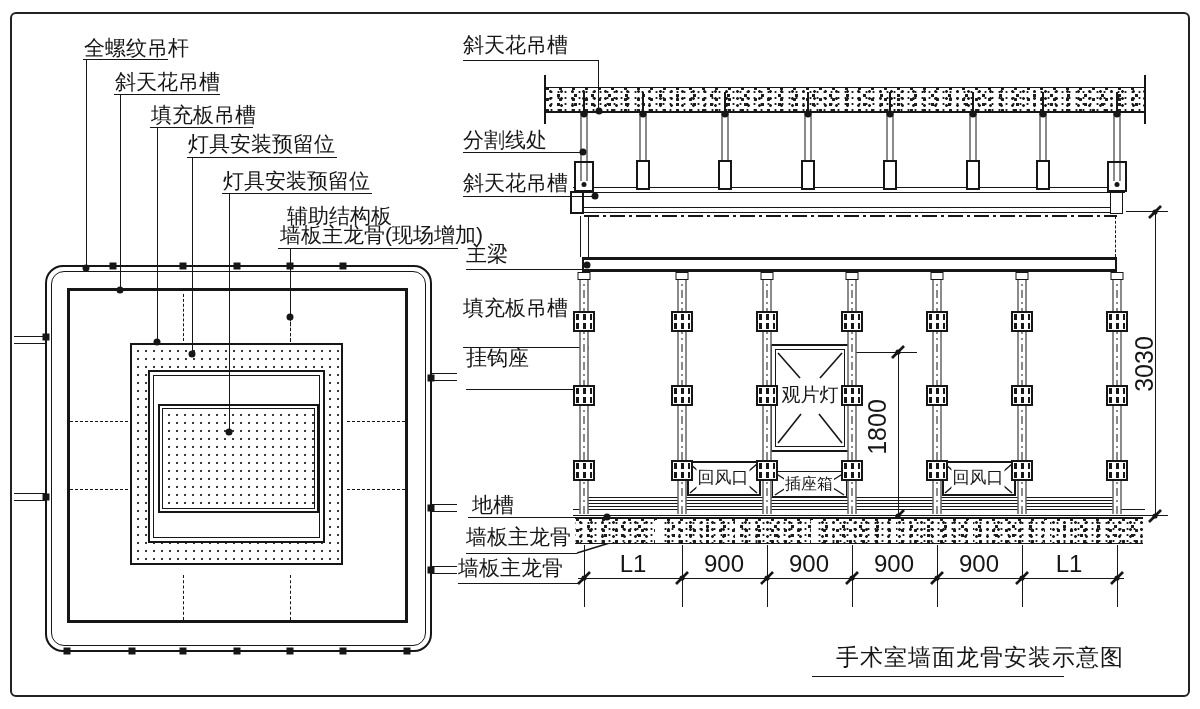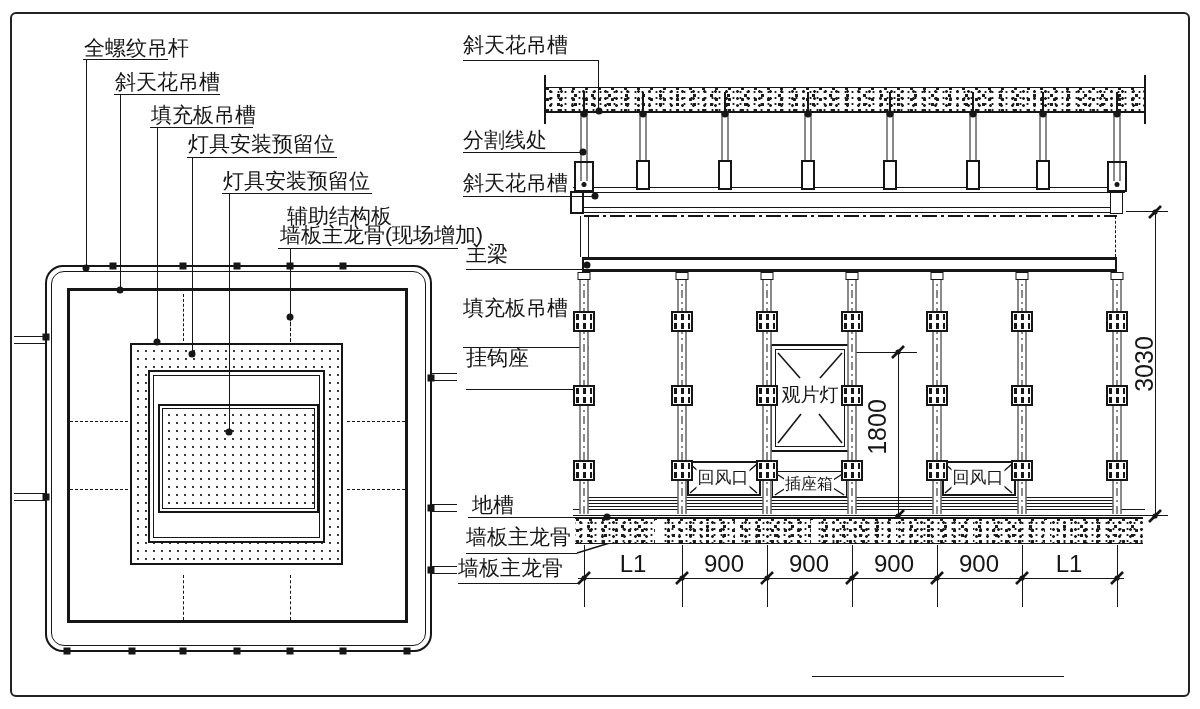--- a/index.html
+++ b/index.html
@@ -210,20 +210,21 @@
     <div class="hl" style="left:468px;top:517px;width:139px;z-index:6"></div>
     <div class="dot" style="left:607px;top:517px;z-index:6"></div>
 
     <div class="t" style="left:466px;top:525px;z-index:6;background:#fff">墙板主龙骨</div>
     <div class="hl" style="left:466px;top:553px;width:111px;z-index:6"></div>
 
     <div class="t" style="left:458px;top:556px;z-index:6;background:#fff">墙板主龙骨</div>
     <div class="hl" style="left:458px;top:583px;width:121px;z-index:6"></div>
   </div>
 
+  <div class="t" style="left:836px;top:645px;font-size:23px;letter-spacing:1px">手术室墙面龙骨安装示意图</div>
   <div class="hl" style="left:812px;top:676px;width:252px;border-top-width:1.2px"></div>
 
   <svg id="overlay" width="1200" height="709" viewBox="0 0 1200 709">
 
     <line x1="778" y1="353" x2="800" y2="378" stroke="#161616" stroke-width="1.6"></line>
     <line x1="842" y1="353" x2="820" y2="378" stroke="#161616" stroke-width="1.6"></line>
     <line x1="778" y1="443" x2="801" y2="414" stroke="#161616" stroke-width="1.6"></line>
     <line x1="842" y1="443" x2="819" y2="414" stroke="#161616" stroke-width="1.6"></line>
 
     <line x1="690" y1="464" x2="704" y2="476" stroke="#161616" stroke-width="1.5"></line>

